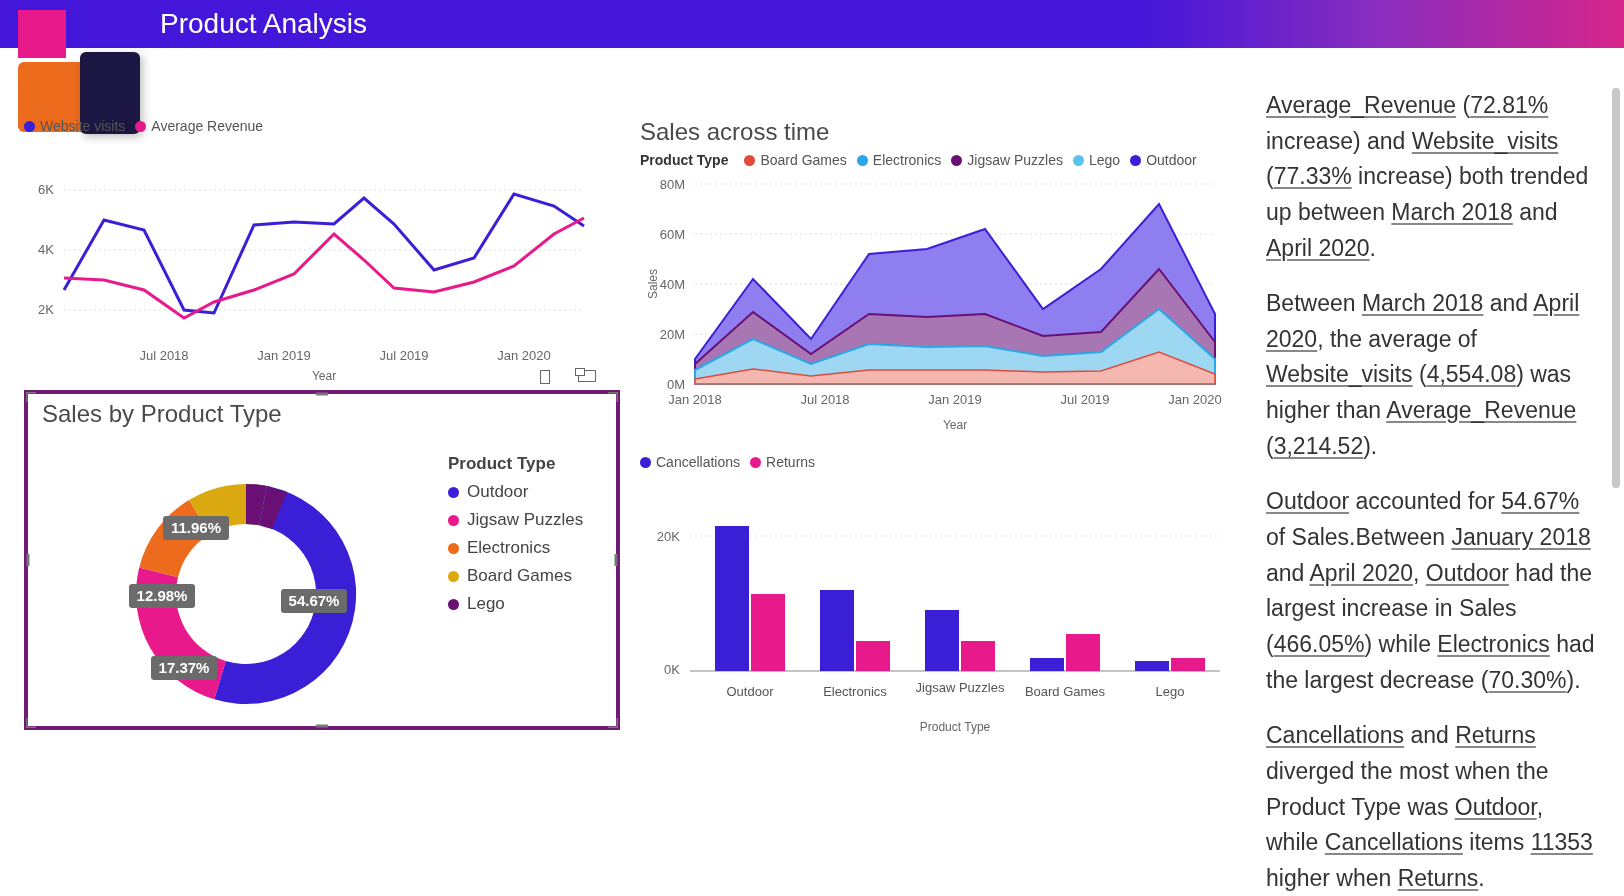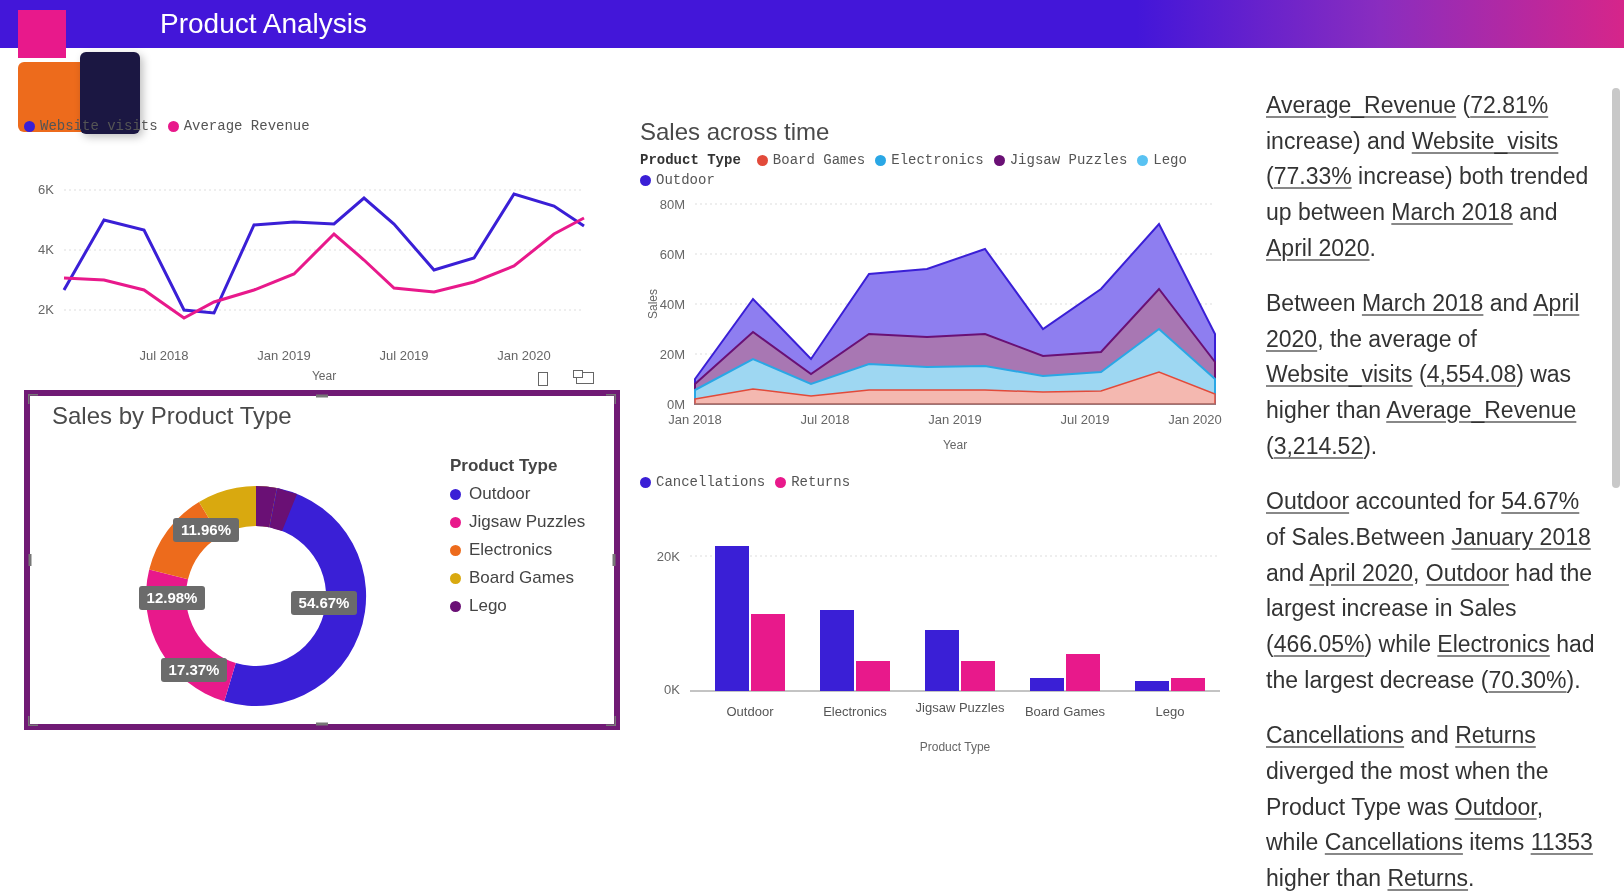--- a/index.html
+++ b/index.html
@@ -60,32 +60,32 @@
   }
   .right-col .scrollbar {
     position:absolute; right:4px; top:40px; width:8px; height:400px;
     background:#c8c8c8; border-radius:4px;
   }
   .right-col p { margin-bottom: 20px; }
   .ul { text-decoration: underline; text-decoration-color:#888; text-underline-offset:3px; }
 
   .chart-card { position: relative; margin-bottom: 10px; }
   .chart-title { font-size: 24px; color:#4a4a4a; margin-bottom: 6px; font-weight:400; }
-  .legend-row { font-size: 14px; color:#555; margin-bottom:6px; display:flex; flex-wrap:wrap; align-items:center; gap:4px 10px;font-family:Liberation Mono, monospace; }
+  .legend-row { font-size: 14px; color:#555; margin-bottom:6px; display:flex; flex-wrap:wrap; align-items:center; gap:4px 10px; }
   .legend-title { font-weight:600; color:#333; margin-right:6px; }
   .legend-item { display:inline-flex; align-items:center; gap:5px; }
   .legend-dot { width:11px; height:11px; border-radius:50%; display:inline-block; }
 
   svg { display:block; }
   .axis-label { font-size:12px; fill:#666; text-anchor:middle; }
   .tick { font-size:13px; fill:#666; }
   .grid { stroke:#ddd; stroke-dasharray:2 3; stroke-width:1; }
 
   
-  .selected-frame { border:6px solid #701a75; position:relative; padding:6px 6px 6px 16px; }
+  .selected-frame { border:4px solid #701a75; position:relative; padding:6px 6px 6px 8px; }
   .selected-frame .handle {
     position:absolute; width:16px; height:16px;
   }
   .handle svg { width:16px; height:16px; }
   .h-tl{top:-2px;left:-2px}.h-tr{top:-2px;right:-2px}.h-bl{bottom:-2px;left:-2px}.h-br{bottom:-2px;right:-2px}
   .h-tc{top:-2px;left:50%;transform:translateX(-50%)}
   .h-bc{bottom:-2px;left:50%;transform:translateX(-50%)}
   .h-lc{left:-2px;top:50%;transform:translateY(-50%)}
   .h-rc{right:-2px;top:50%;transform:translateY(-50%)}
 
@@ -359,19 +359,19 @@
     <p>
       <span class="ul">Average_Revenue</span><span> (</span><span class="ul">72.81%</span><span> increase) and </span><span class="ul">Website_visits</span><span> (</span><span class="ul">77.33%</span><span> increase) both trended up between </span><span class="ul">March 2018</span><span> and </span><span class="ul">April 2020</span><span>.</span>
     </p>
     <p>
       <span>Between </span><span class="ul">March 2018</span><span> and </span><span class="ul">April 2020</span><span>, the average of </span><span class="ul">Website_visits</span><span> (</span><span class="ul">4,554.08</span><span>) was higher than </span><span class="ul">Average_Revenue</span><span> (</span><span class="ul">3,214.52</span><span>).</span>
     </p>
     <p>
       <span class="ul">Outdoor</span><span> accounted for </span><span class="ul">54.67%</span><span> of Sales.</span><span>Between </span><span class="ul">January 2018</span><span> and </span><span class="ul">April 2020</span><span>, </span><span class="ul">Outdoor</span><span> had the largest increase in Sales (</span><span class="ul">466.05%</span><span>) while </span><span class="ul">Electronics</span><span> had the largest decrease (</span><span class="ul">70.30%</span><span>).</span>
     </p>
     <p>
-      <span class="ul">Cancellations</span><span> and </span><span class="ul">Returns</span><span> diverged the most when the Product Type was </span><span class="ul">Outdoor</span><span>, while </span><span class="ul">Cancellations</span><span> items </span><span class="ul">11353</span><span> higher than </span><span class="ul">Returns</span><span>.</span>
+      <span class="ul">Cancellations</span><span> and </span><span class="ul">Returns</span><span> diverged the most when the Product Type was </span><span class="ul">Outdoor</span><span>, while </span><span class="ul">Cancellations</span><span> items </span><span class="ul">11353</span><span> higher when </span><span class="ul">Returns</span><span>.</span>
     </p>
     <p>
       <span>Returned items amounted to </span><span class="ul">26110</span>
     </p>
   </div>
 </div>
 
 </body></html>

